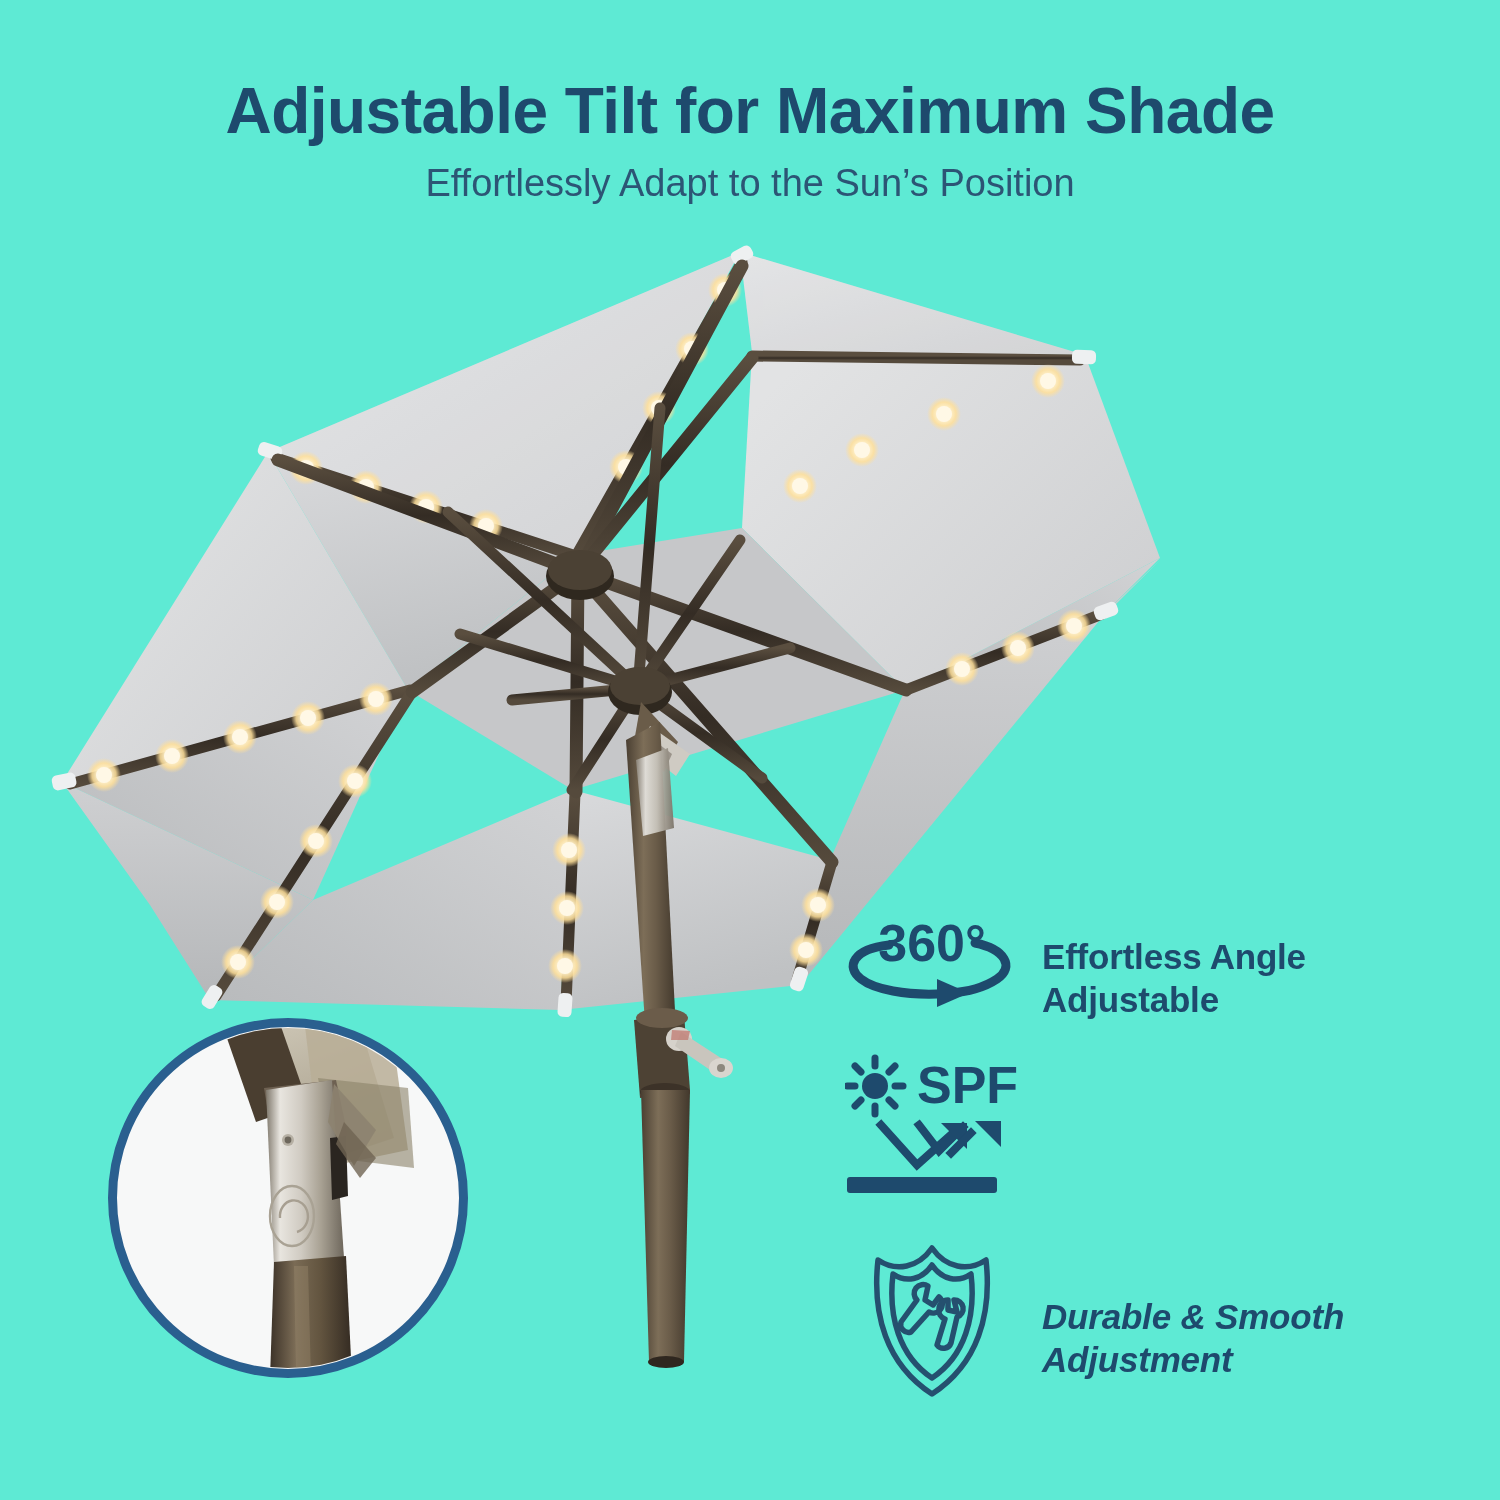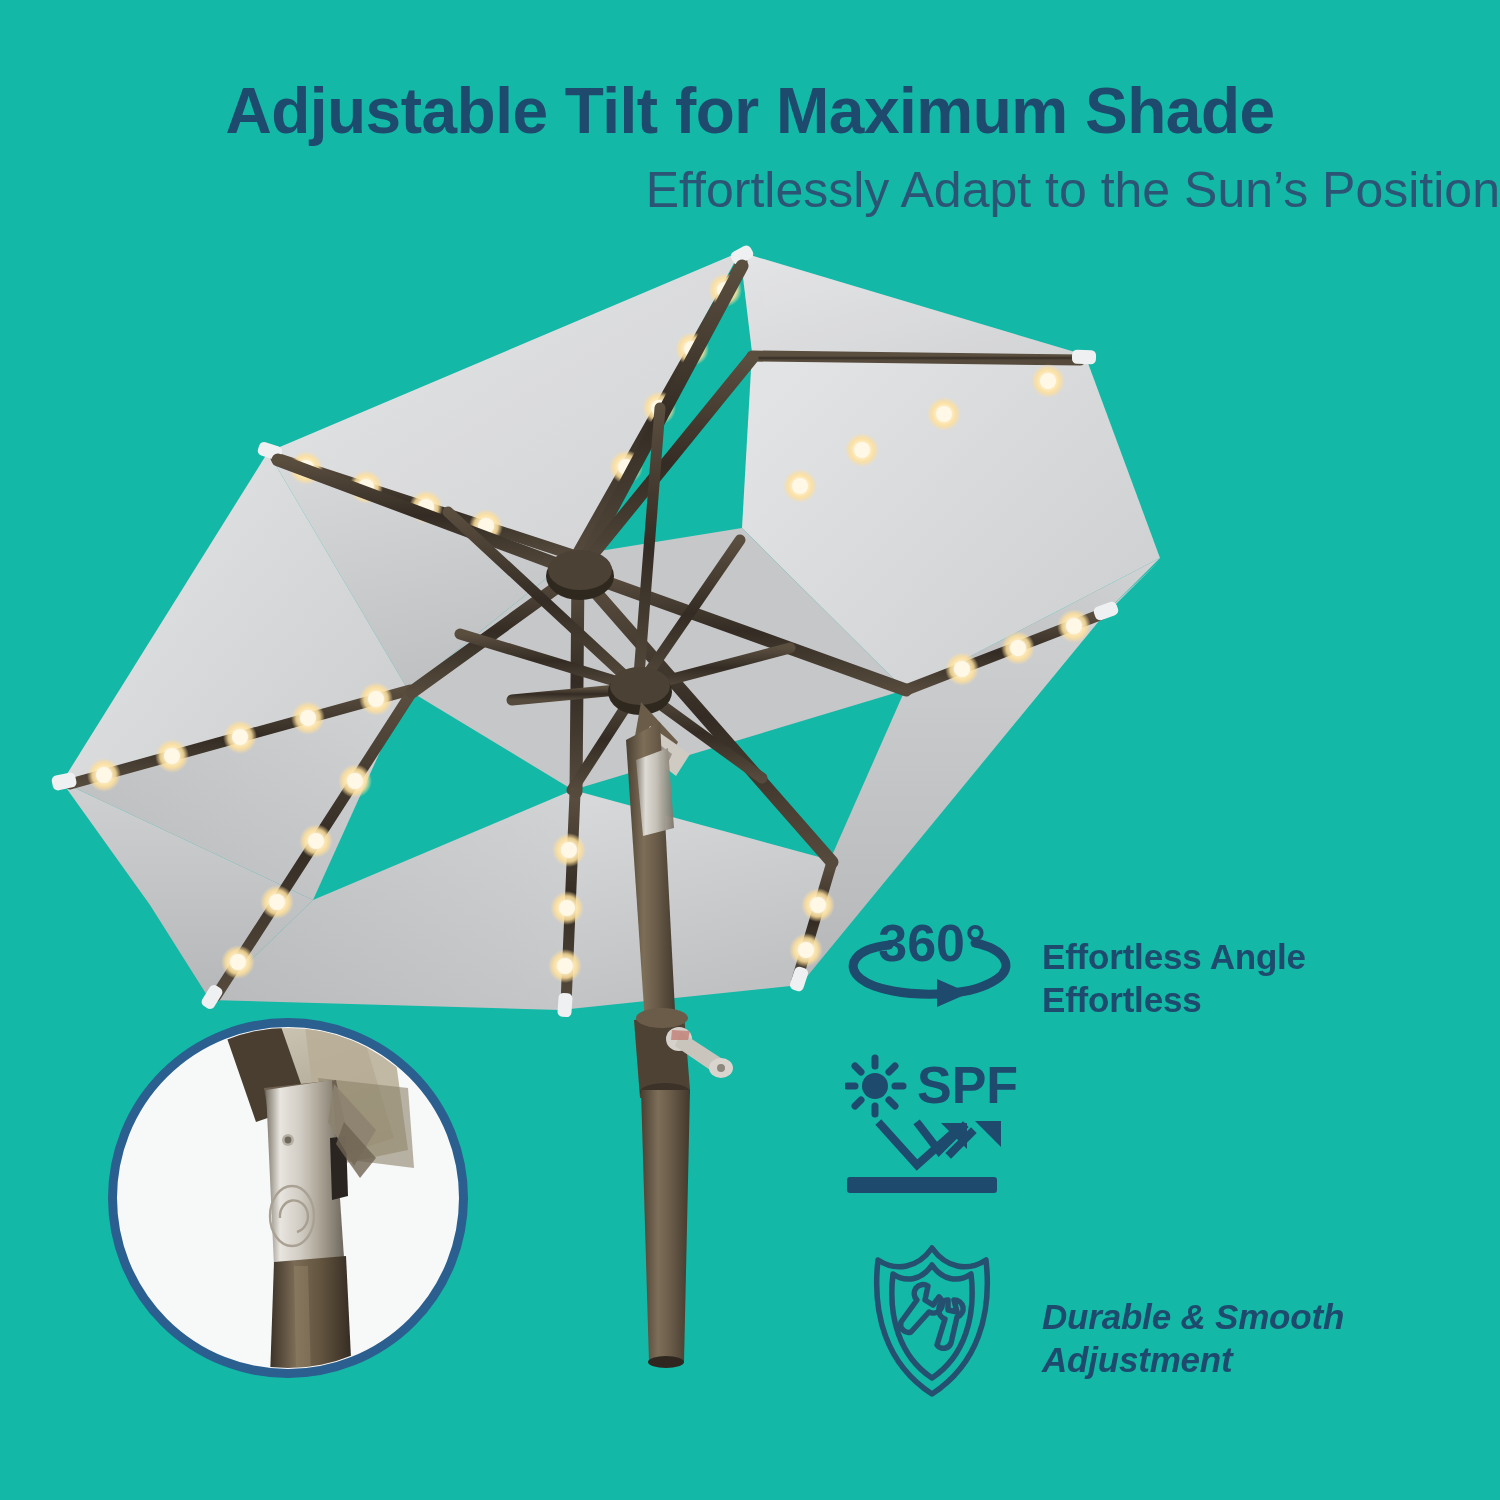--- a/index.html
+++ b/index.html
@@ -3,34 +3,34 @@
 <meta charset="utf-8">
 <style>
   html,body{margin:0;padding:0;}
   body{
     width:1500px;height:1500px;
     background:#f5f6f6;
     font-family:"Liberation Sans", sans-serif;
     overflow:hidden;
     position:relative;
   }
-  #stage{position:relative;width:1500px;height:1500px;overflow:hidden;background:#14b8a6;}
+  #stage{position:relative;width:1500px;height:1500px;overflow:hidden;background:#5eead4;}
 
   
   .header{position:absolute;left:0;top:0;width:1500px;text-align:center;}
   .headline{
     margin:0;padding-top:78px;
     font-size:64px;font-weight:bold;letter-spacing:-0.5px;
     color:#1e4a6d;line-height:1.05;
     font-family:"Liberation Sans", sans-serif;
   }
   .subhead{
     margin:0;padding-top:18px;
-    font-size:50px;font-weight:400;
-    color:#2c5575;line-height:1.1;text-align:right;
+    font-size:38px;font-weight:400;
+    color:#2c5575;line-height:1.1;
   }
 
   
   .umbrella-wrap{position:absolute;left:0;top:0;width:1500px;height:1500px;}
   .umbrella-svg{position:absolute;left:0;top:0;}
 
   
   .inset{
     position:absolute;left:108px;top:1018px;
     width:360px;height:360px;border-radius:50%;
@@ -383,21 +383,21 @@
         <svg width="175" height="110" viewBox="0 0 175 110">
 
           <path d="M44,40 C8,44 0,62 16,74 C30,85 62,90 92,89" fill="none" stroke="#1e4a6d" stroke-width="9" stroke-linecap="round"></path>
           <path d="M130,38 C160,44 170,62 152,74 C140,82 122,87 104,88" fill="none" stroke="#1e4a6d" stroke-width="9" stroke-linecap="round"></path>
           <polygon points="92,74 124,88 92,102" fill="#1e4a6d"></polygon>
           <text x="87" y="56" text-anchor="middle" font-family="Liberation Sans, sans-serif" font-size="52" font-weight="bold" fill="#1e4a6d">360°</text>
         </svg>
       </div>
       <div class="feature-text">
         <div>Effortless Angle</div>
-        <div>Effortless</div>
+        <div>Adjustable</div>
       </div>
     </div>
 
     <div class="feature f2">
       <div class="feature-icon">
         <svg width="175" height="160" viewBox="0 0 175 160">
 
           <circle cx="30" cy="33" r="13" fill="#1e4a6d"></circle>
           <g stroke="#1e4a6d" stroke-width="7" stroke-linecap="round">
             <line x1="30" y1="5" x2="30" y2="13"></line>

